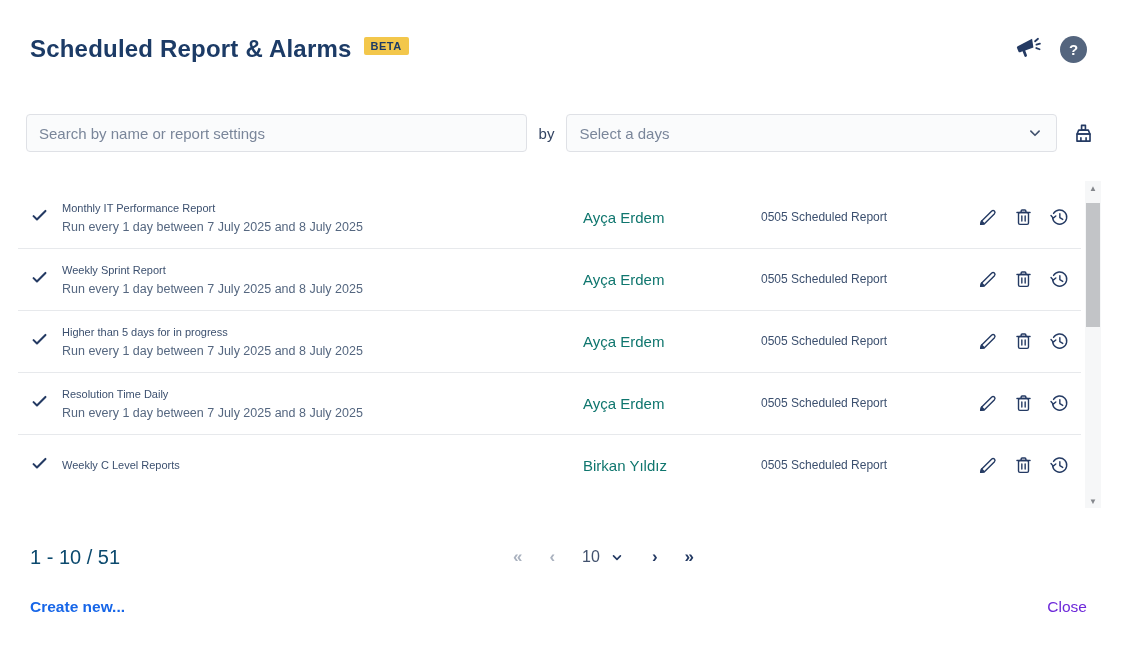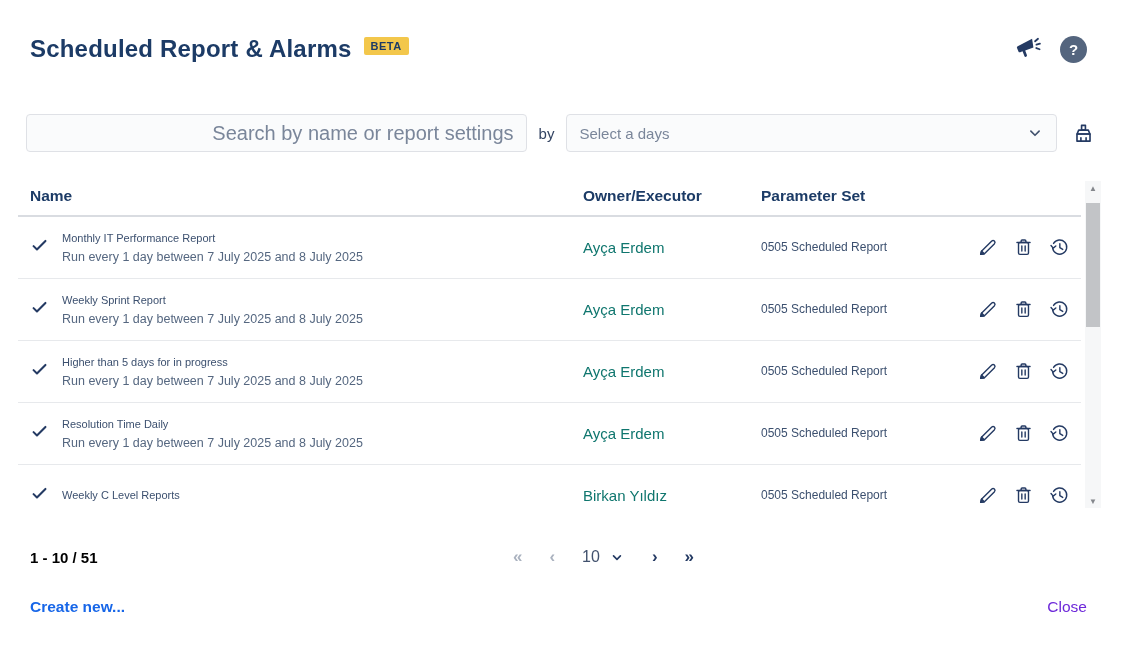--- a/index.html
+++ b/index.html
@@ -10,21 +10,21 @@
   
   .header { display:flex; align-items:center; padding:32px 34px 0 30px; }
   .title { font-size:24px; font-weight:600; color:#1c3b66; line-height:34px; letter-spacing:.2px; }
   .beta { background:#f3c74b; color:#1c3b66; font-size:11px; font-weight:700; padding:3px 7px; border-radius:2px; margin-left:12px; letter-spacing:.5px; position:relative; top:-3px; }
   .header-icons { margin-left:auto; display:flex; align-items:center; gap:18px; }
   .icon-btn { cursor:pointer; display:flex; align-items:center; }
   .help-circle { width:27px; height:27px; border-radius:50%; background:#54657e; color:#fff; font-weight:700; font-size:15px; display:flex; align-items:center; justify-content:center; }
 
   
   .filters { display:flex; align-items:center; margin:48px 26px 0 26px; }
-  .search-input { width:502px; height:38px; background:#fafbfc; border:1px solid #dfe1e6; border-radius:4px; padding:0 12px; font-family:"Liberation Sans",sans-serif; font-size:20px; color:#344563; outline:none;text-align:right; }
+  .search-input { width:502px; height:38px; background:#fafbfc; border:1px solid #dfe1e6; border-radius:4px; padding:0 12px; font-family:"Liberation Sans",sans-serif; font-size:15px; color:#344563; outline:none; }
   .search-input::placeholder { color:#7a869a; }
   .by-label { margin:0 12px; color:#344563; font-size:15px; }
   .user-select { width:492px; height:38px; background:#fafbfc; border:1px solid #dfe1e6; border-radius:4px; display:flex; align-items:center; padding:0 12px; color:#7a869a; font-size:15px; cursor:pointer; }
   .user-select .chev { margin-left:auto; display:flex; }
   .clear-btn { margin-left:15px; }
 
   
   .table-wrap { position:relative; margin:35px 20px 0 18px; height:317px; }
   .table-inner { margin-right:20px; }
   .grid-row { display:grid; grid-template-columns:32px 1fr 178px 216px 104px; padding-left:12px; align-items:center; }
@@ -43,21 +43,21 @@
   .act { cursor:pointer; display:flex; }
   .act svg { width:21px; height:21px; }
 
   
   .scrollbar { position:absolute; right:0; top:-6px; bottom:-4px; width:16px; background:#f6f7f8; display:flex; flex-direction:column; justify-content:space-between; }
   .sb-arrow { height:14px; display:flex; align-items:center; justify-content:center; color:#84878c; font-size:8px; cursor:pointer; user-select:none; }
   .sb-thumb { position:absolute; top:22px; left:1px; width:14px; height:124px; background:#c2c4c7; cursor:pointer; }
 
   
   .pagination { position:relative; margin:36px 34px 0 30px; height:34px; display:flex; align-items:center; }
-  .pg-summary { font-size:15px; color:#000000;font-weight:bold; }
+  .pg-summary { font-size:20px; color:#0c4a6e; }
   .page-controls { position:absolute; left:calc(50% + 45px); transform:translateX(-50%); display:flex; align-items:center; gap:27px; }
   .pg-btn { font-size:17px; font-weight:700; color:#243a63; cursor:pointer; user-select:none; }
   .pg-btn.disabled { color:#aab2bf; }
   .pg-size { display:flex; align-items:center; gap:10px; color:#42526e; font-size:16px; cursor:pointer; }
   .pg-size .chev-sm { display:flex; }
 
   
   .footer { display:flex; align-items:center; margin:24px 34px 0 30px; font-size:15.5px; }
   .create-new { color:#1766e8; font-weight:600; cursor:pointer; text-decoration:none; }
   .close-btn { margin-left:auto; color:#6d28d9; font-weight:400; cursor:pointer; }
@@ -97,26 +97,20 @@
         <path d="M10 3.5h4v5h-4z"></path>
         <path d="M7 8.5h10l1.7 4H5.3z"></path>
         <path d="M5.2 12.5h13.6V20H5.2z"></path>
         <path d="M9.3 16.5V20M14.7 16.5V20"></path>
       </svg>
     </span>
   </div>
 
   <div class="table-wrap">
     <div class="table-inner">
-      <div class="grid-row thead">
-        <div class="th th-name">Name</div>
-        <div class="th">Owner/Executor</div>
-        <div class="th">Parameter Set</div>
-        <div class="th"></div>
-      </div>
 
       <div class="tbody">
 
       <div class="grid-row row">
           <div class="cell-check">
             <span>
               <svg width="19" height="19" viewBox="0 0 24 24" fill="none" stroke="#243a63" stroke-width="2.6" stroke-linecap="round" stroke-linejoin="round">
                   <path d="M4.5 12.8l4.3 4.2L19.5 6.2"></path>
                 </svg>
             </span>

